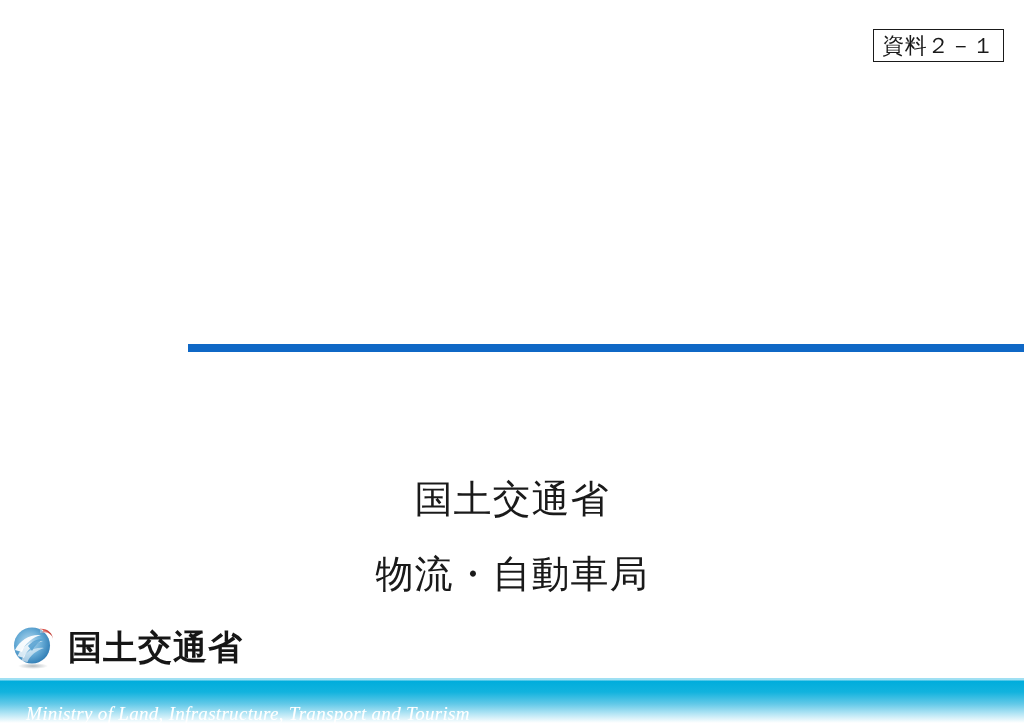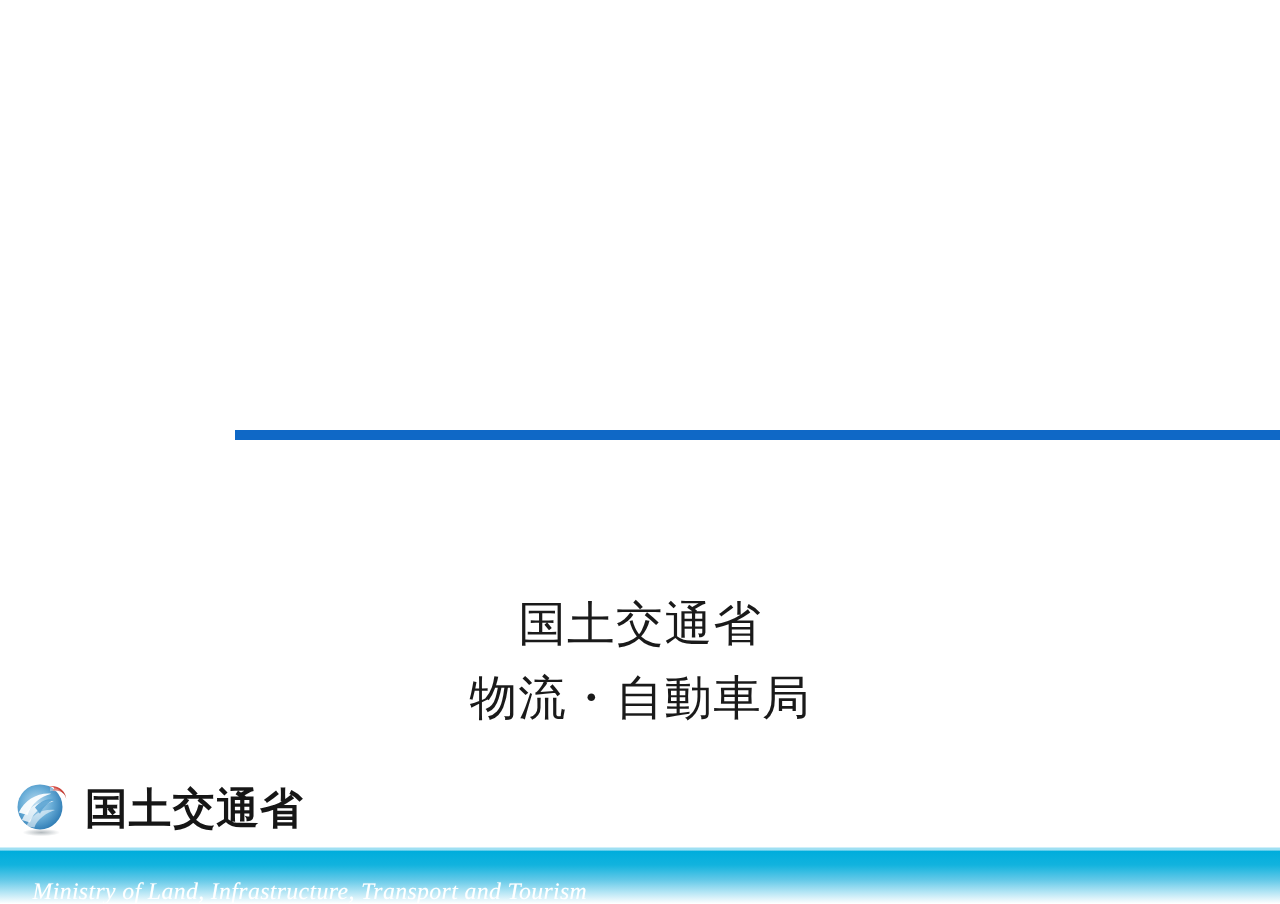--- a/index.html
+++ b/index.html
@@ -86,21 +86,21 @@
   .org-line {
     font-family: "DejaVu Sans", "Liberation Sans", sans-serif;
     font-size: 38px;
     font-weight: 400;
     color: #1a1a1a;
     line-height: 1.4;
     letter-spacing: 1px;
     white-space: nowrap;
   }
   .org-line.second {
-    margin-top: 6px;
+    margin-top: 22px;
     text-align: center;
   }
 
   
   .footer {
     position: absolute;
     left: 0;
     bottom: 0;
     width: 1024px;
     height: 103px;
@@ -154,20 +154,23 @@
     white-space: nowrap;
     text-shadow: 0 0 1px rgba(255,255,255,0.4);
     margin-top: 14px;
   }
 </style>
 </head>
 <body>
 
 <div class="slide">
 
+  <div class="doc-number-box">
+    <span class="doc-number-text">資料２－１</span>
+  </div>
 
 
   <div class="title-rule"></div>
 
   <div class="org-block">
     <div class="org-line">国土交通省</div>
     <div class="org-line second">物流・自動車局</div>
   </div>
 
   <div class="footer">

